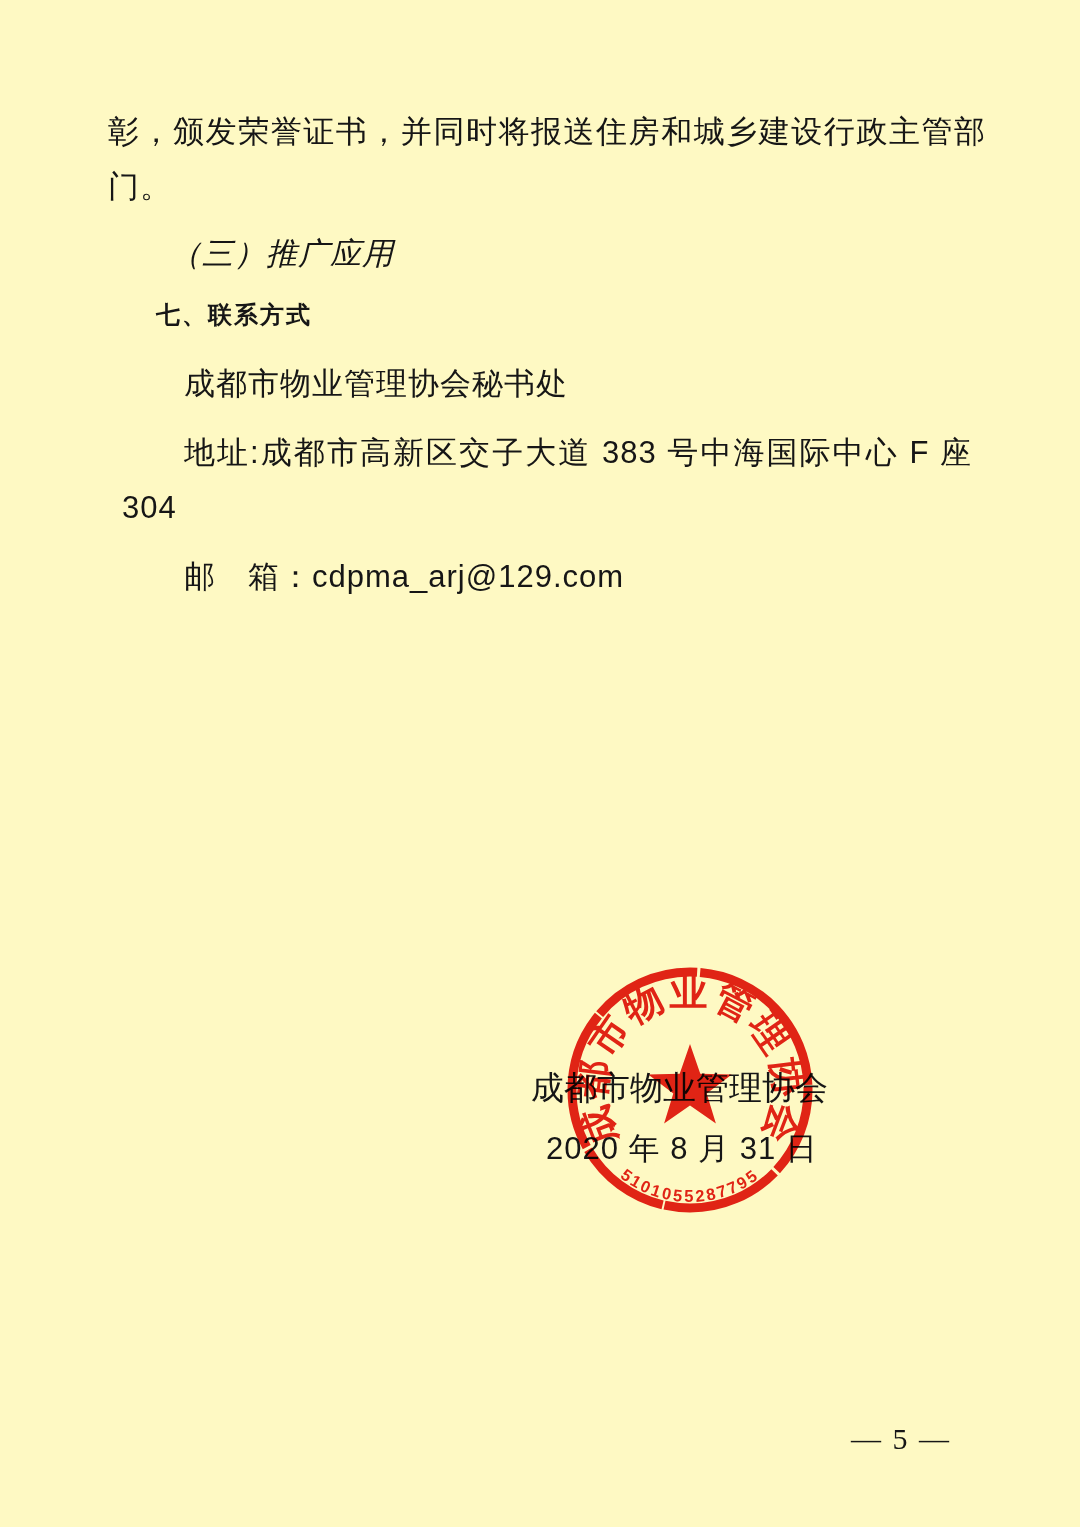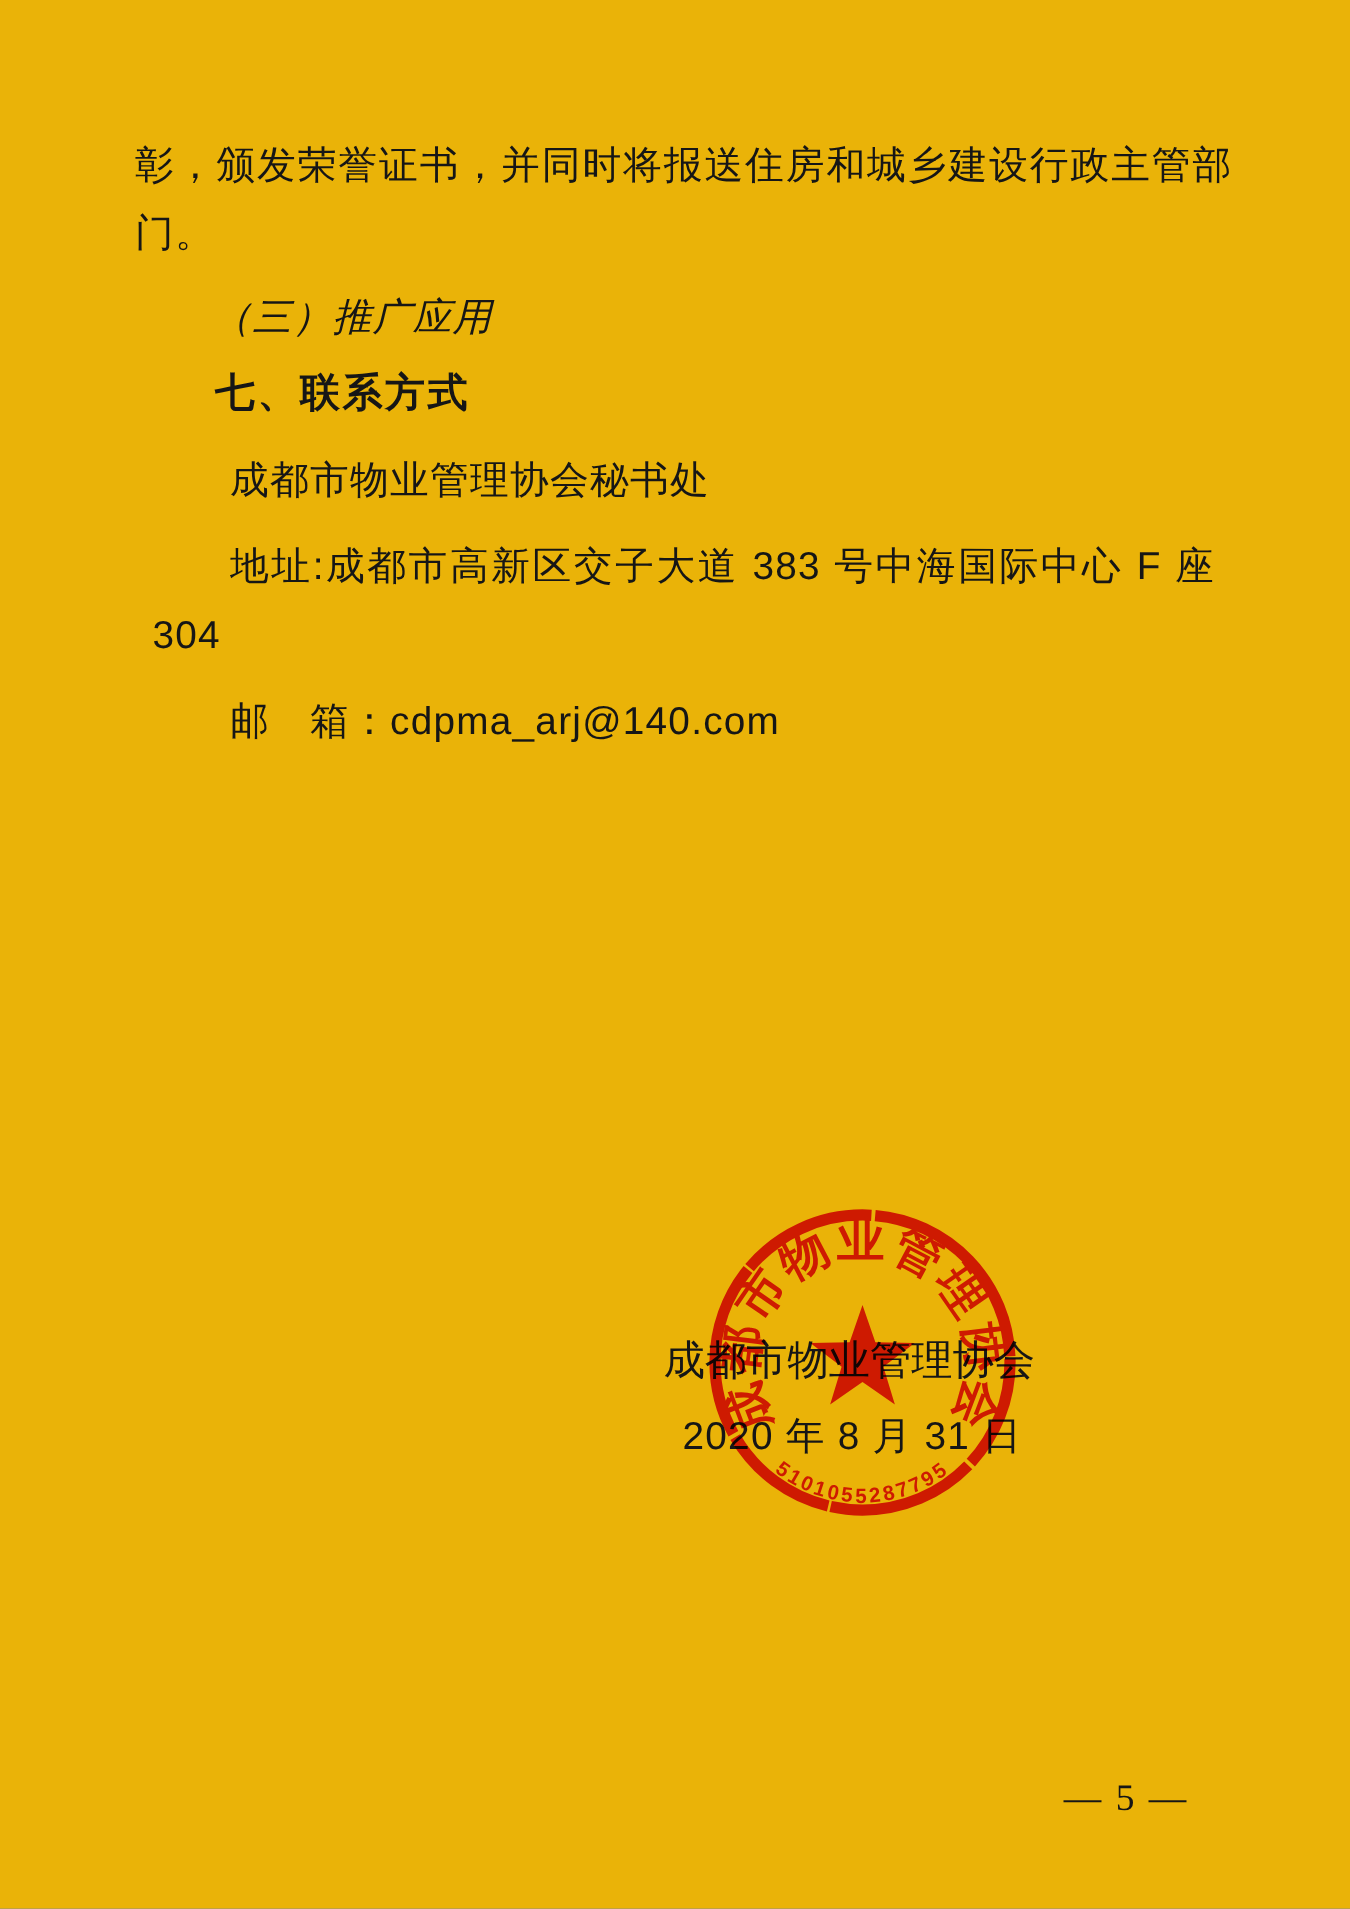--- a/index.html
+++ b/index.html
@@ -1,21 +1,21 @@
 <!DOCTYPE html>
 <html><head>
 <meta charset="utf-8">
 <style>
   html, body { margin: 0; padding: 0; background: #888; }
   .page {
     position: relative;
     width: 1080px;
     height: 1527px;
     margin: 0 auto;
-    background: #eab308;
+    background: #fef9c3;
     font-family: "Liberation Sans", sans-serif;
     color: #161616;
     overflow: hidden;
   }
   .body-text {
     position: absolute;
     left: 108px;
     top: 104px;
     width: 878px;
     font-size: 31px;
@@ -23,21 +23,21 @@
     text-align: justify;
     letter-spacing: 1px;
   }
   .para { margin: 0; text-indent: 2em; }
   .para.no-indent { text-indent: 0; }
   .para.space-above { margin-top: 12px; font-style: italic; }
   .contact-heading {
     margin: 6px 0 0 0;
     text-indent: 2em;
     font-weight: bold;
-    font-size: 32px;
+    font-size: 24px;
     line-height: 55px;
     letter-spacing: 2px;
   }
   .contact-line { margin: 14px; text-indent: 2em; }
   .signature-block { position: absolute; z-index: 1; }
   .signature-org {
     position: absolute;
     left: 531px;
     top: 1066px;
     font-size: 33px;
@@ -75,21 +75,21 @@
 <body>
 
 <div class="page">
 
   <div class="body-text">
     <p class="para no-indent">彰，颁发荣誉证书，并同时将报送住房和城乡建设行政主管部门。</p>
     <p class="para space-above">（三）推广应用</p>
     <p class="contact-heading">七、联系方式</p>
     <p class="contact-line">成都市物业管理协会秘书处</p>
     <p class="contact-line">地址:成都市高新区交子大道 383 号中海国际中心 F 座 304</p>
-    <p class="contact-line">邮　箱：cdpma_arj@140.com</p>
+    <p class="contact-line">邮　箱：cdpma_arj@129.com</p>
   </div>
 
   <div class="signature-block">
     <div class="signature-org">成都市物业管理协会</div>
     <div class="signature-date">2020 年 8 月 31 日</div>
   </div>
 
   <svg class="seal" viewBox="0 0 260 260" xmlns="http://www.w3.org/2000/svg">
     <defs>
       <path id="seal-ring-arc" d="M 60.4 178.8 A 85 85 0 1 1 199.6 178.8" fill="none"></path>

